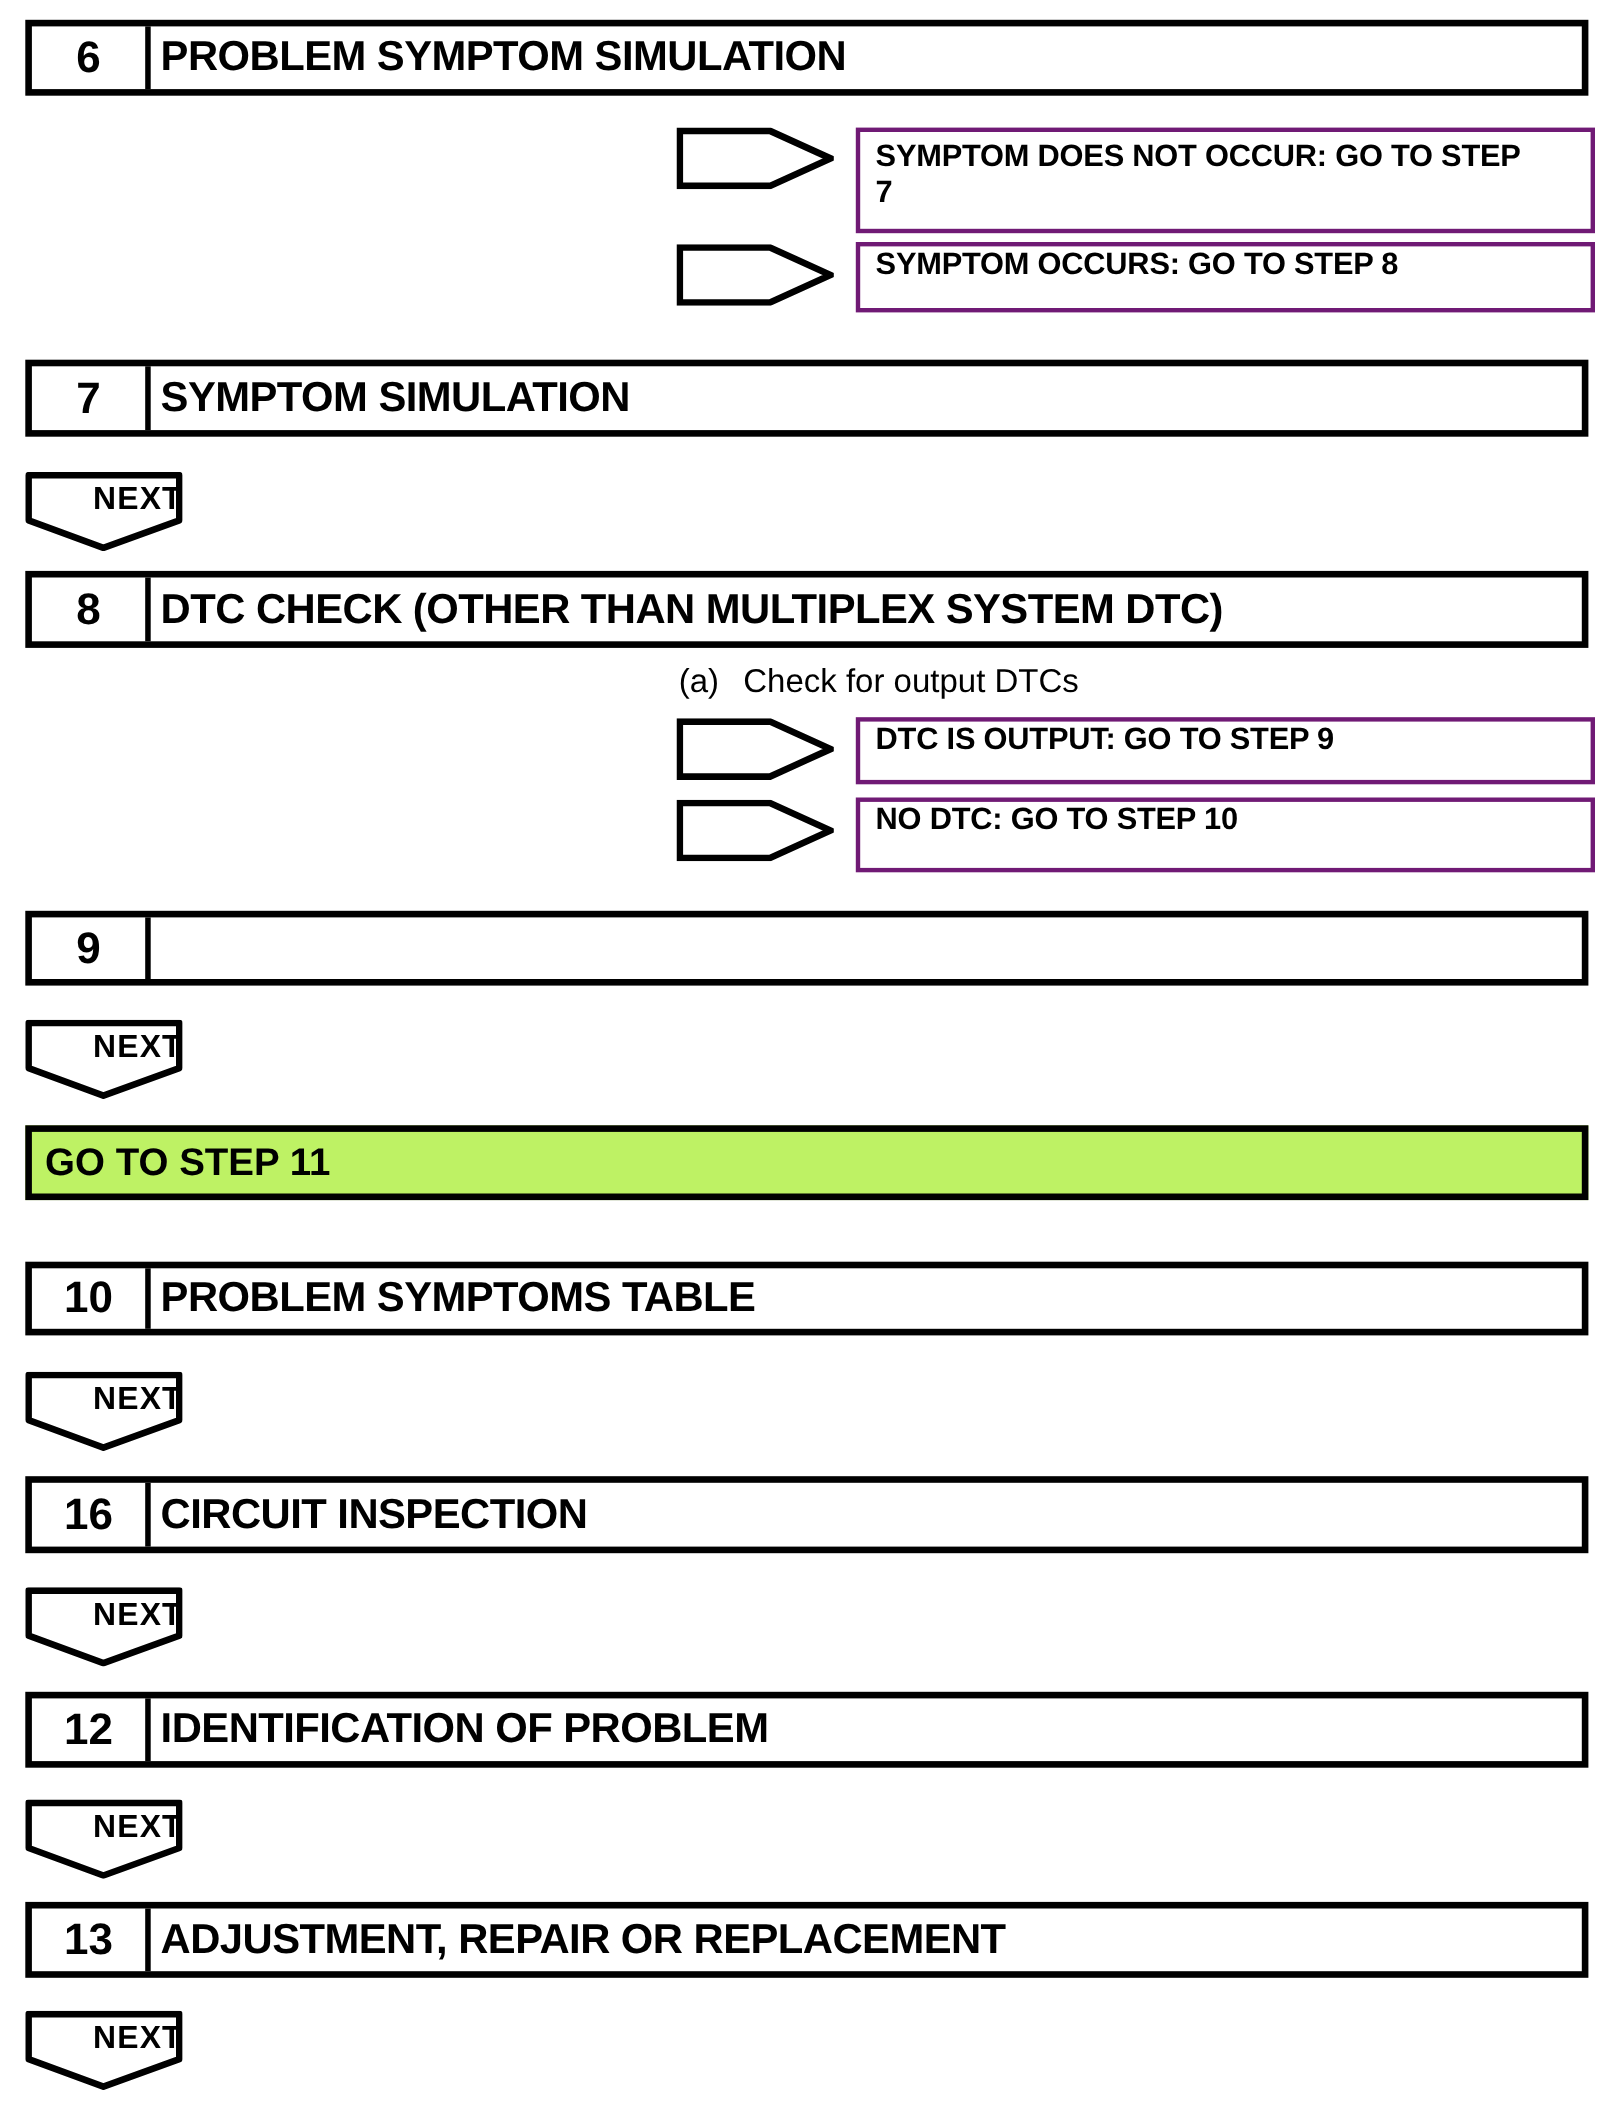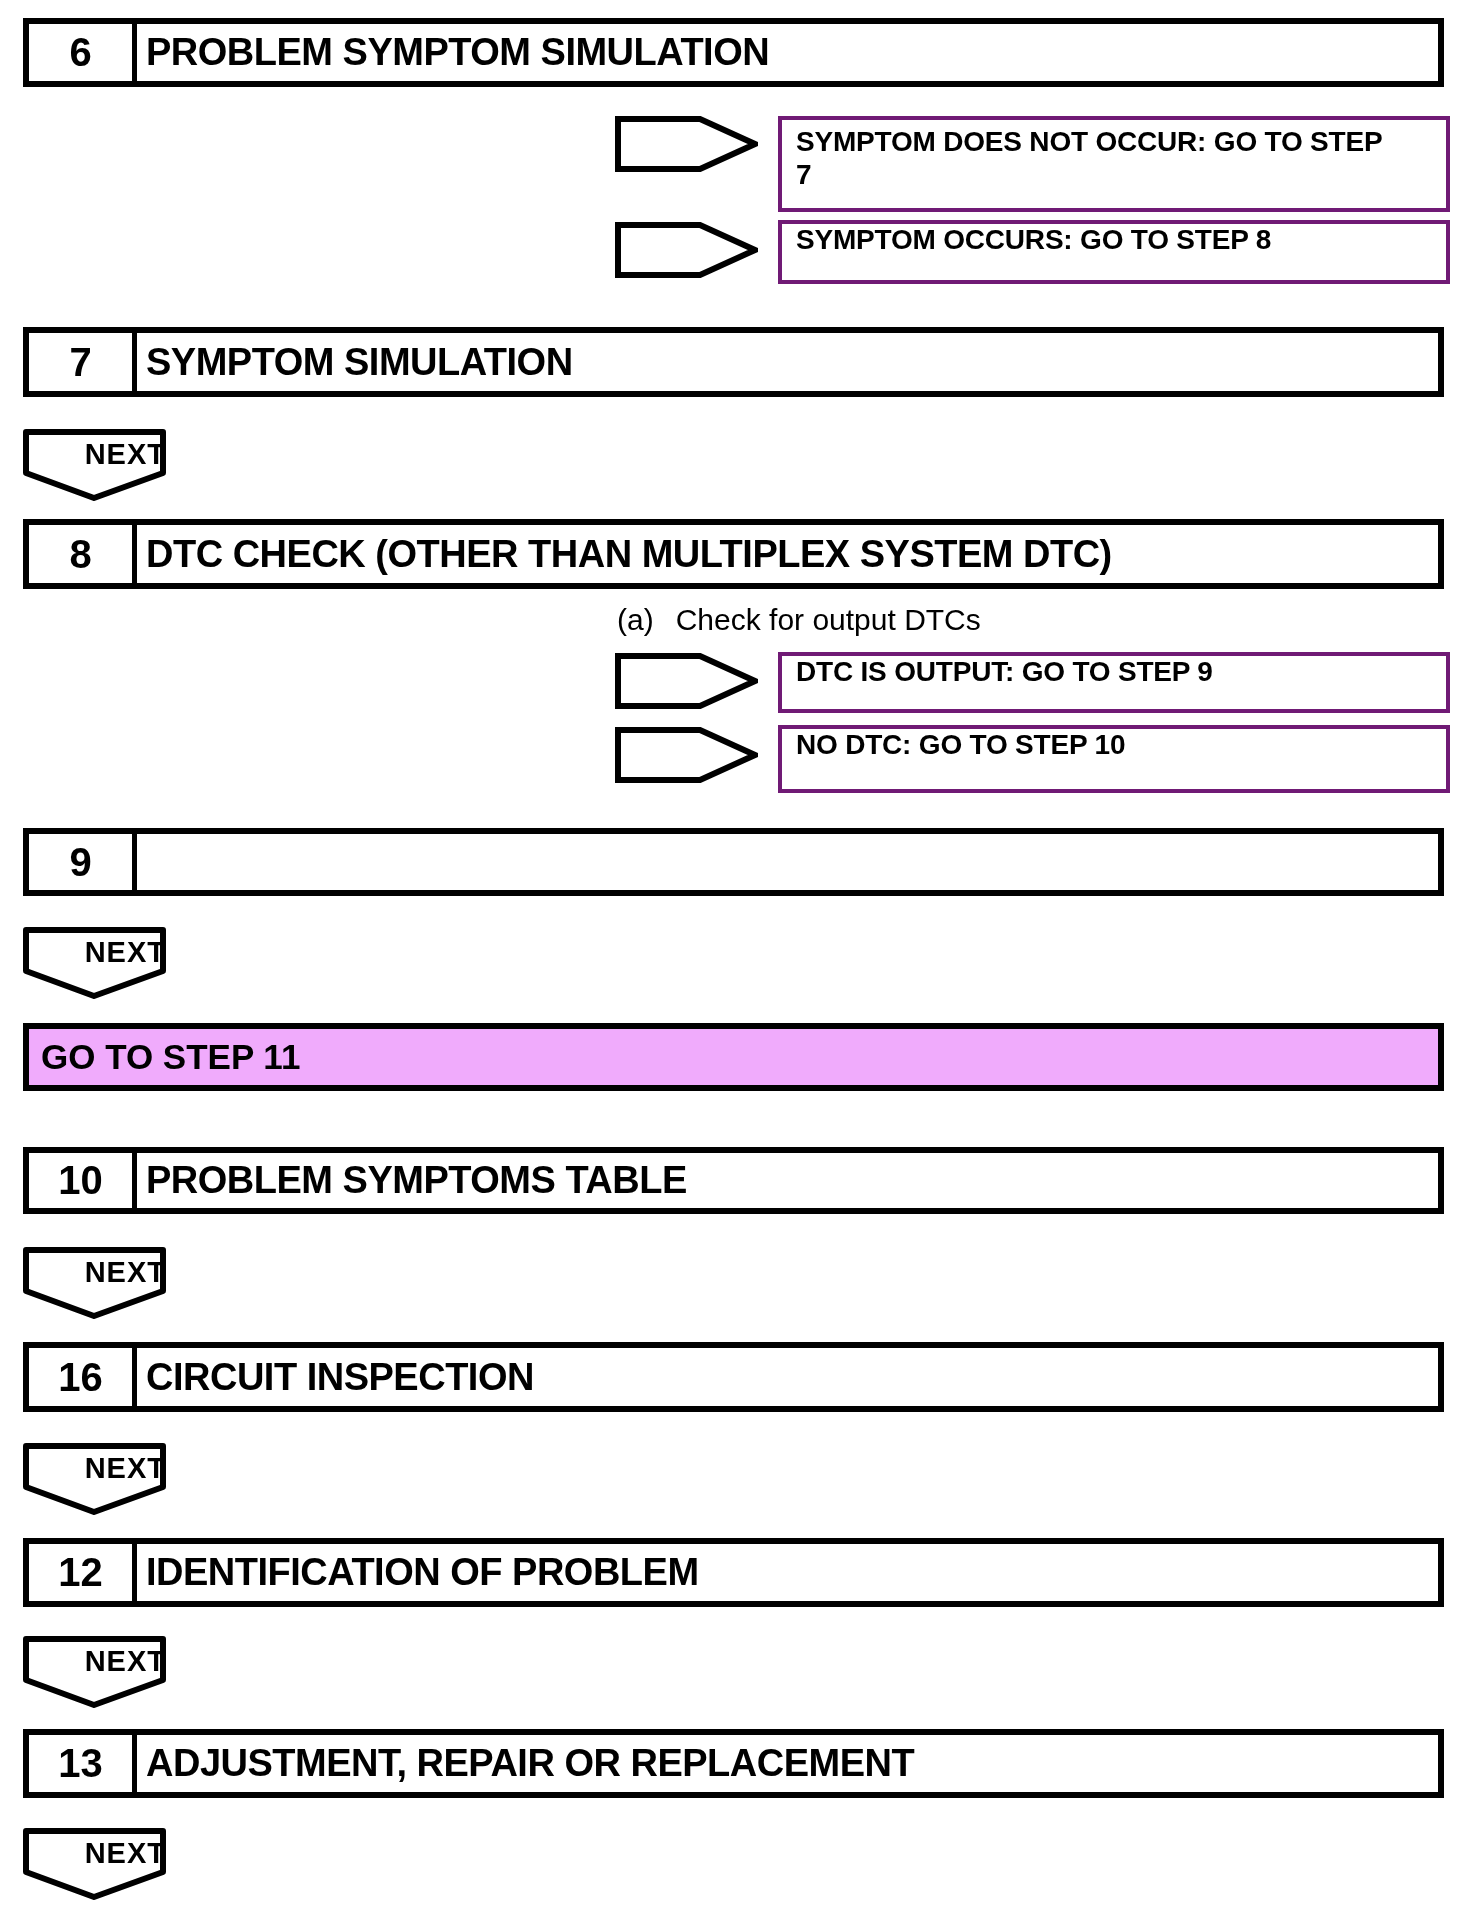--- a/index.html
+++ b/index.html
@@ -43,21 +43,21 @@
   .arrow-svg{left:615px;width:143px;height:56px;}
   
   .next{left:23px;width:143px;height:72px;}
   .next-label{
     position:absolute;left:0;top:9px;width:100%;
     text-align:right;font-weight:bold;font-size:29px;letter-spacing:1px;
   }
   
   .goto{
     left:23px;width:1421px;
-    border:6px solid #000;background:#f0abfc;box-sizing:border-box;
+    border:6px solid #000;background:#bef264;box-sizing:border-box;
     display:flex;align-items:center;
     font-weight:bold;font-size:35px;padding-left:12px;
   }
   
   .note{
     left:617px;display:flex;gap:22px;
     font-size:30px;font-weight:normal;white-space:nowrap;
   }
 </style>
 </head>

